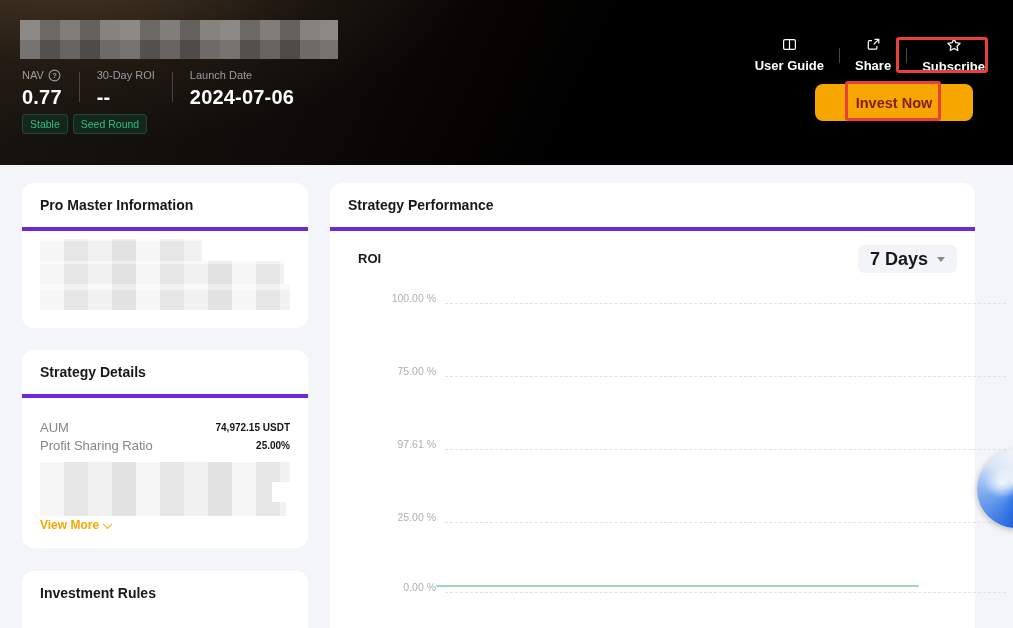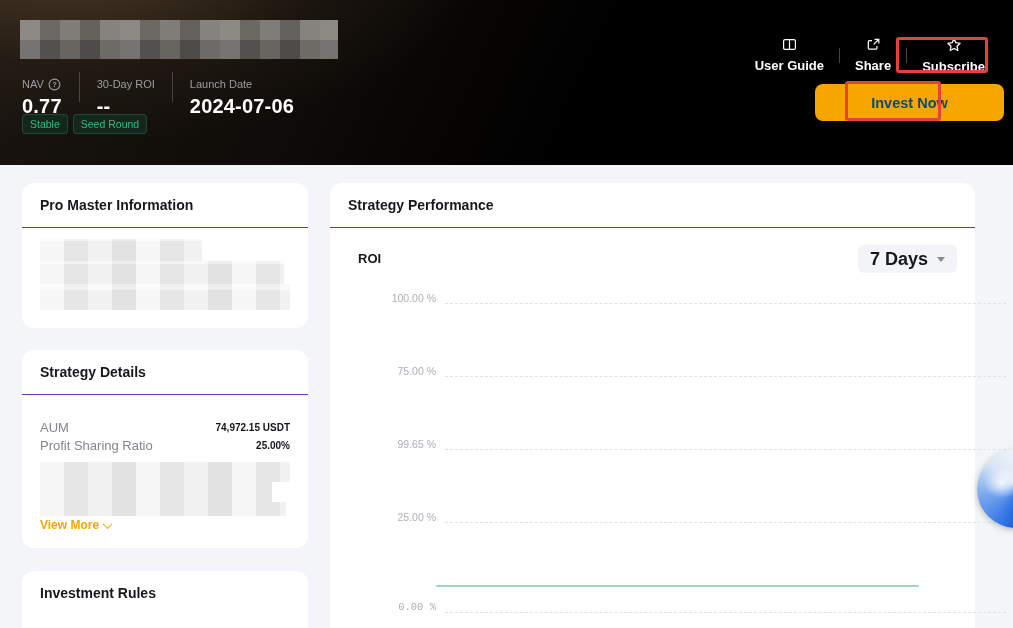--- a/index.html
+++ b/index.html
@@ -11,43 +11,43 @@
     background:
       radial-gradient(560px 280px at 8% -35%, rgba(128,98,62,.55), rgba(62,47,32,.28) 45%, rgba(0,0,0,0) 72%),
       linear-gradient(115deg,#1a1510 0%,#0e0b08 32%,#000 58%,#000 100%);}
   .redacted-title{position:absolute;left:20px;top:20px;width:318px;height:39px;
     background-color:#6f6b66;
     background-image:
       repeating-linear-gradient(90deg, rgba(255,255,255,.14) 0 20px, rgba(0,0,0,.12) 20px 40px, rgba(255,255,255,.05) 40px 60px, rgba(0,0,0,.18) 60px 80px, rgba(255,255,255,.09) 80px 100px),
       repeating-linear-gradient(0deg, rgba(0,0,0,.14) 0 19px, rgba(255,255,255,.08) 19px 39px);}
   .stats{position:absolute;left:22px;top:68px;display:flex;align-items:flex-start;}
   .stat{display:flex;flex-direction:column;}
-  .stat-label{display:flex;align-items:center;gap:4px;font-size:11px;color:#9b9da1;line-height:14px;margin-top:9px;}
+  .stat-label{display:flex;align-items:center;gap:4px;font-size:11px;color:#9b9da1;line-height:14px;}
   .stat-value{font-size:20px;font-weight:bold;color:#fff;margin-top:4px;letter-spacing:.2px;}
   .stat-sep{width:1px;height:30px;background:#47454a;margin:4px 17px 0 17px;}
   .badges{position:absolute;left:22px;top:114px;display:flex;gap:5px;}
   .badge{font-size:10.5px;color:#2ebd85;background:#15261d;border:1px solid rgba(46,189,133,.25);
     border-radius:4px;padding:3px 7px;line-height:12px;}
 
   .top-actions{position:absolute;top:41px;right:28px;height:28px;display:flex;align-items:center;gap:15px;}
   .action{display:flex;align-items:center;gap:6px;background:none;border:none;cursor:pointer;
     color:#fff;font-family:"Liberation Sans",sans-serif;font-size:13px;font-weight:bold;padding:0;flex-direction:column;}
   .action-sep{width:1px;height:15px;background:#45464a;}
   .a-icon{display:flex;align-items:center;}
 
-  .invest-btn{position:absolute;left:815px;top:84px;width:189px;height:37px;background:#F7A600;
+  .invest-btn{position:absolute;left:815px;top:84px;width:158px;height:37px;background:#F7A600;
     border:none;border-radius:8px;font-family:"Liberation Sans",sans-serif;
-    font-size:14.5px;font-weight:bold;color:#0c4a6e;cursor:pointer;}
+    font-size:14.5px;font-weight:bold;color:#7f1d1d;cursor:pointer;}
   .red-box{position:absolute;border:3px solid #E8413C;border-radius:3px;background:transparent;z-index:5;pointer-events:none;}
   .rb-subscribe{left:896px;top:37px;width:86px;height:30px;}
   .rb-invest{left:845px;top:81px;width:90px;height:34px;}
 
   
   .card{position:absolute;background:#fff;border-radius:12px;}
-  .card-head{height:44px;display:flex;align-items:center;padding:0 18px;border-bottom:1px solid #6d28d9;}
+  .card-head{height:44px;display:flex;align-items:center;padding:0 18px;border-bottom:4px solid #6d28d9;}
   .card-head.no-line{border-bottom:none;}
   .card-title{margin:0;font-size:14px;font-weight:bold;color:#17181c;}
   .card-pro{left:22px;top:183px;width:286px;height:145px;}
   .card-details{left:22px;top:350px;width:286px;height:198px;}
   .card-rules{left:22px;top:571px;width:286px;height:75px;}
   .card-perf{left:330px;top:183px;width:645px;height:475px;}
 
   .blur-row{position:absolute;border-radius:1px;
     background-color:#efefef;
     background-image:
@@ -210,28 +210,28 @@
     <div class="chart">
       <div class="chart-row" style="top:107px;">
         <span class="tick">100.00 %</span>
           <div class="dash"></div>
       </div>
       <div class="chart-row" style="top:180px;">
         <span class="tick">75.00 %</span>
           <div class="dash"></div>
       </div>
       <div class="chart-row" style="top:253px;">
-        <span class="tick">99.65 %</span>
+        <span class="tick">97.61 %</span>
           <div class="dash"></div>
       </div>
       <div class="chart-row" style="top:326px;">
         <span class="tick">25.00 %</span>
           <div class="dash"></div>
       </div>
-      <div class="chart-row" style="top:416px;font-family:Liberation Mono, monospace;">
+      <div class="chart-row" style="top:396px;">
         <span class="tick">0.00 %</span>
           <div class="dash"></div>
       </div>
       <div class="roi-line"></div>
     </div>
   </section>
 
   <div class="mascot">
     <div class="mascot-ball"></div>
   </div>

